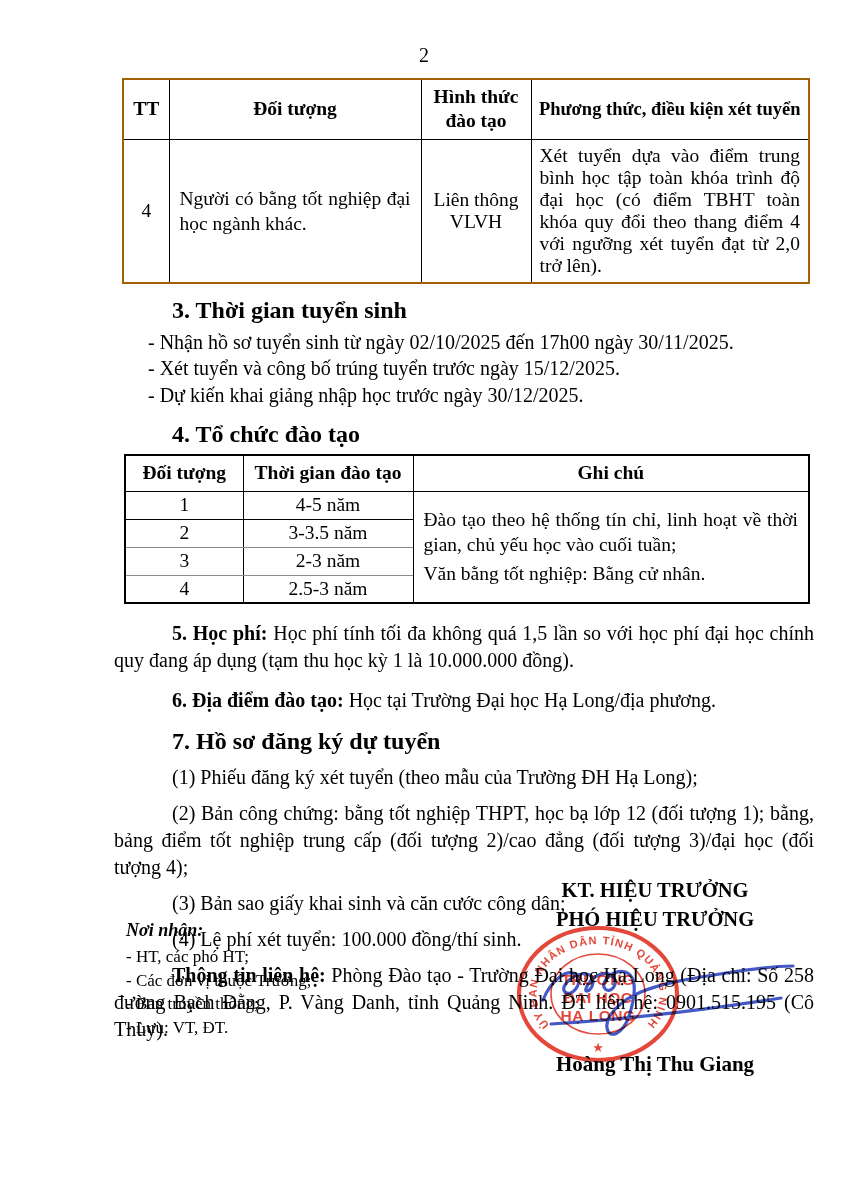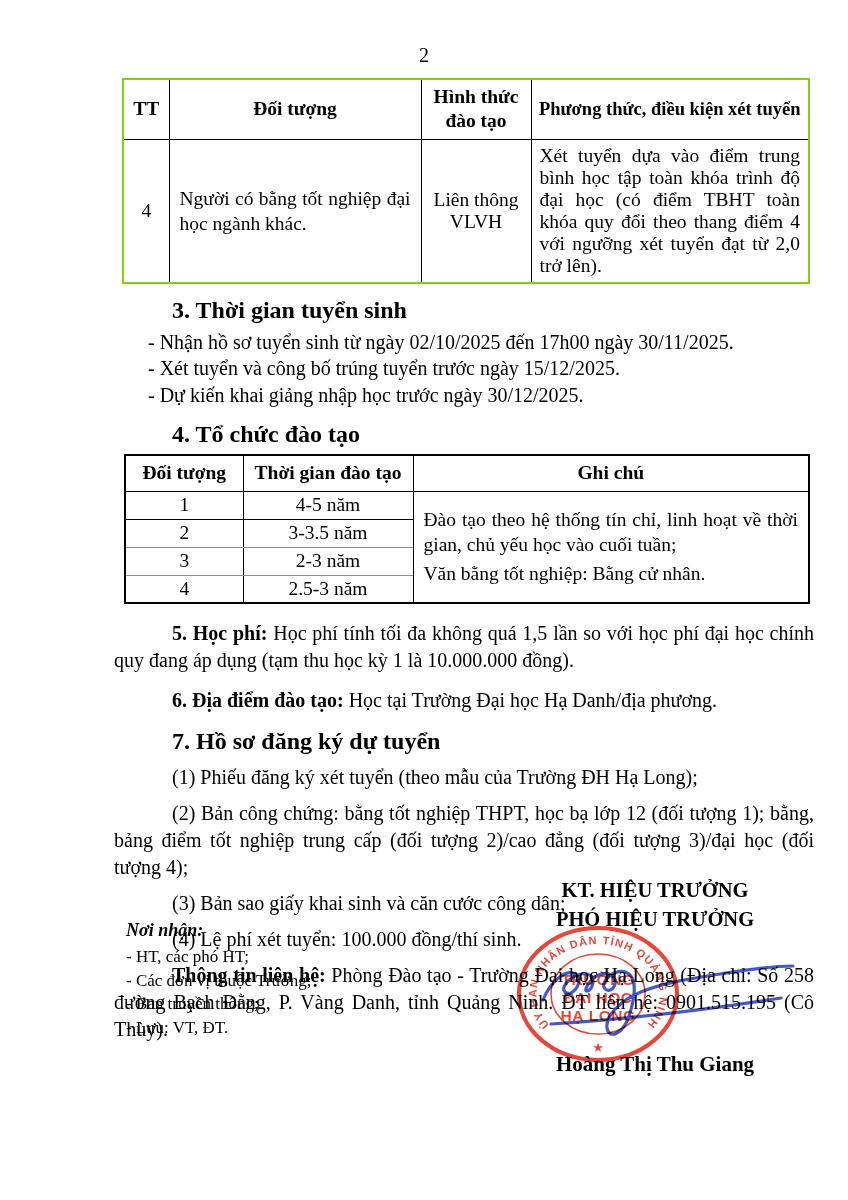--- a/index.html
+++ b/index.html
@@ -12,21 +12,21 @@
   }
   .page-number {
     position:absolute; top:44px; left:0; right:0;
     text-align:center; font-size:20px;
   }
   .content { position:absolute; left:114px; top:78px; width:700px; }
 
   
   table.t1 {
     margin-left:8px; width:686px;
-    border-collapse:collapse; border:2px solid #84cc16;
+    border-collapse:collapse; border:2px solid #a16207;
     table-layout:fixed;
   }
   table.t1 th, table.t1 td { border:1px solid #000; font-size:19.5px; }
   table.t1 th { font-weight:bold; text-align:center; height:60px; padding:4px 6px; line-height:24px; }
   table.t1 th.nowrap { white-space:nowrap; font-size:18.5px; }
   table.t1 td { height:112px; vertical-align:middle; }
   td.c-center { text-align:center; }
   td.c-just { text-align:justify; padding:6px 10px; line-height:25px; }
   td.c-method { text-align:justify; padding:5px 8px; line-height:22px; font-size:19px; }
 
@@ -149,21 +149,21 @@
       </tr>
       <tr>
         <td class="soft">4</td>
         <td class="soft">2.5-3 năm</td>
       </tr>
     </tbody>
       </table>
 
     <p class="para" style="margin-top:16px;"><b>5. Học phí:</b><span> Học phí tính tối đa không quá 1,5 lần so với học phí đại học chính quy đang áp dụng (tạm thu học kỳ 1 là 10.000.000 đồng).</span></p>
 
-    <p class="para"><b>6. Địa điểm đào tạo:</b><span> Học tại Trường Đại học Hạ Danh/địa phương.</span></p>
+    <p class="para"><b>6. Địa điểm đào tạo:</b><span> Học tại Trường Đại học Hạ Long/địa phương.</span></p>
 
     <div class="h-sec" style="margin-top:14px;">7. Hồ sơ đăng ký dự tuyển</div>
 
     <p class="para" style="margin-top:9px;">(1) Phiếu đăng ký xét tuyển (theo mẫu của Trường ĐH Hạ Long);</p>
     <p class="para" style="margin-top:9px;">(2) Bản công chứng: bằng tốt nghiệp THPT, học bạ lớp 12 (đối tượng 1); bằng, bảng điểm tốt nghiệp trung cấp (đối tượng 2)/cao đẳng (đối tượng 3)/đại học (đối tượng 4);</p>
     <p class="para" style="margin-top:9px;">(3) Bản sao giấy khai sinh và căn cước công dân;</p>
     <p class="para" style="margin-top:9px;">(4) Lệ phí xét tuyển: 100.000 đồng/thí sinh.</p>
 
     <p class="para" style="margin-top:9px;"><b>Thông tin liên hệ:</b><span> Phòng Đào tạo - Trường Đại học Hạ Long (Địa chỉ: Số 258 đường Bạch Đằng, P. Vàng Danh, tỉnh Quảng Ninh. ĐT liên hệ: 0901.515.195 (Cô Thùy).</span></p>
 

